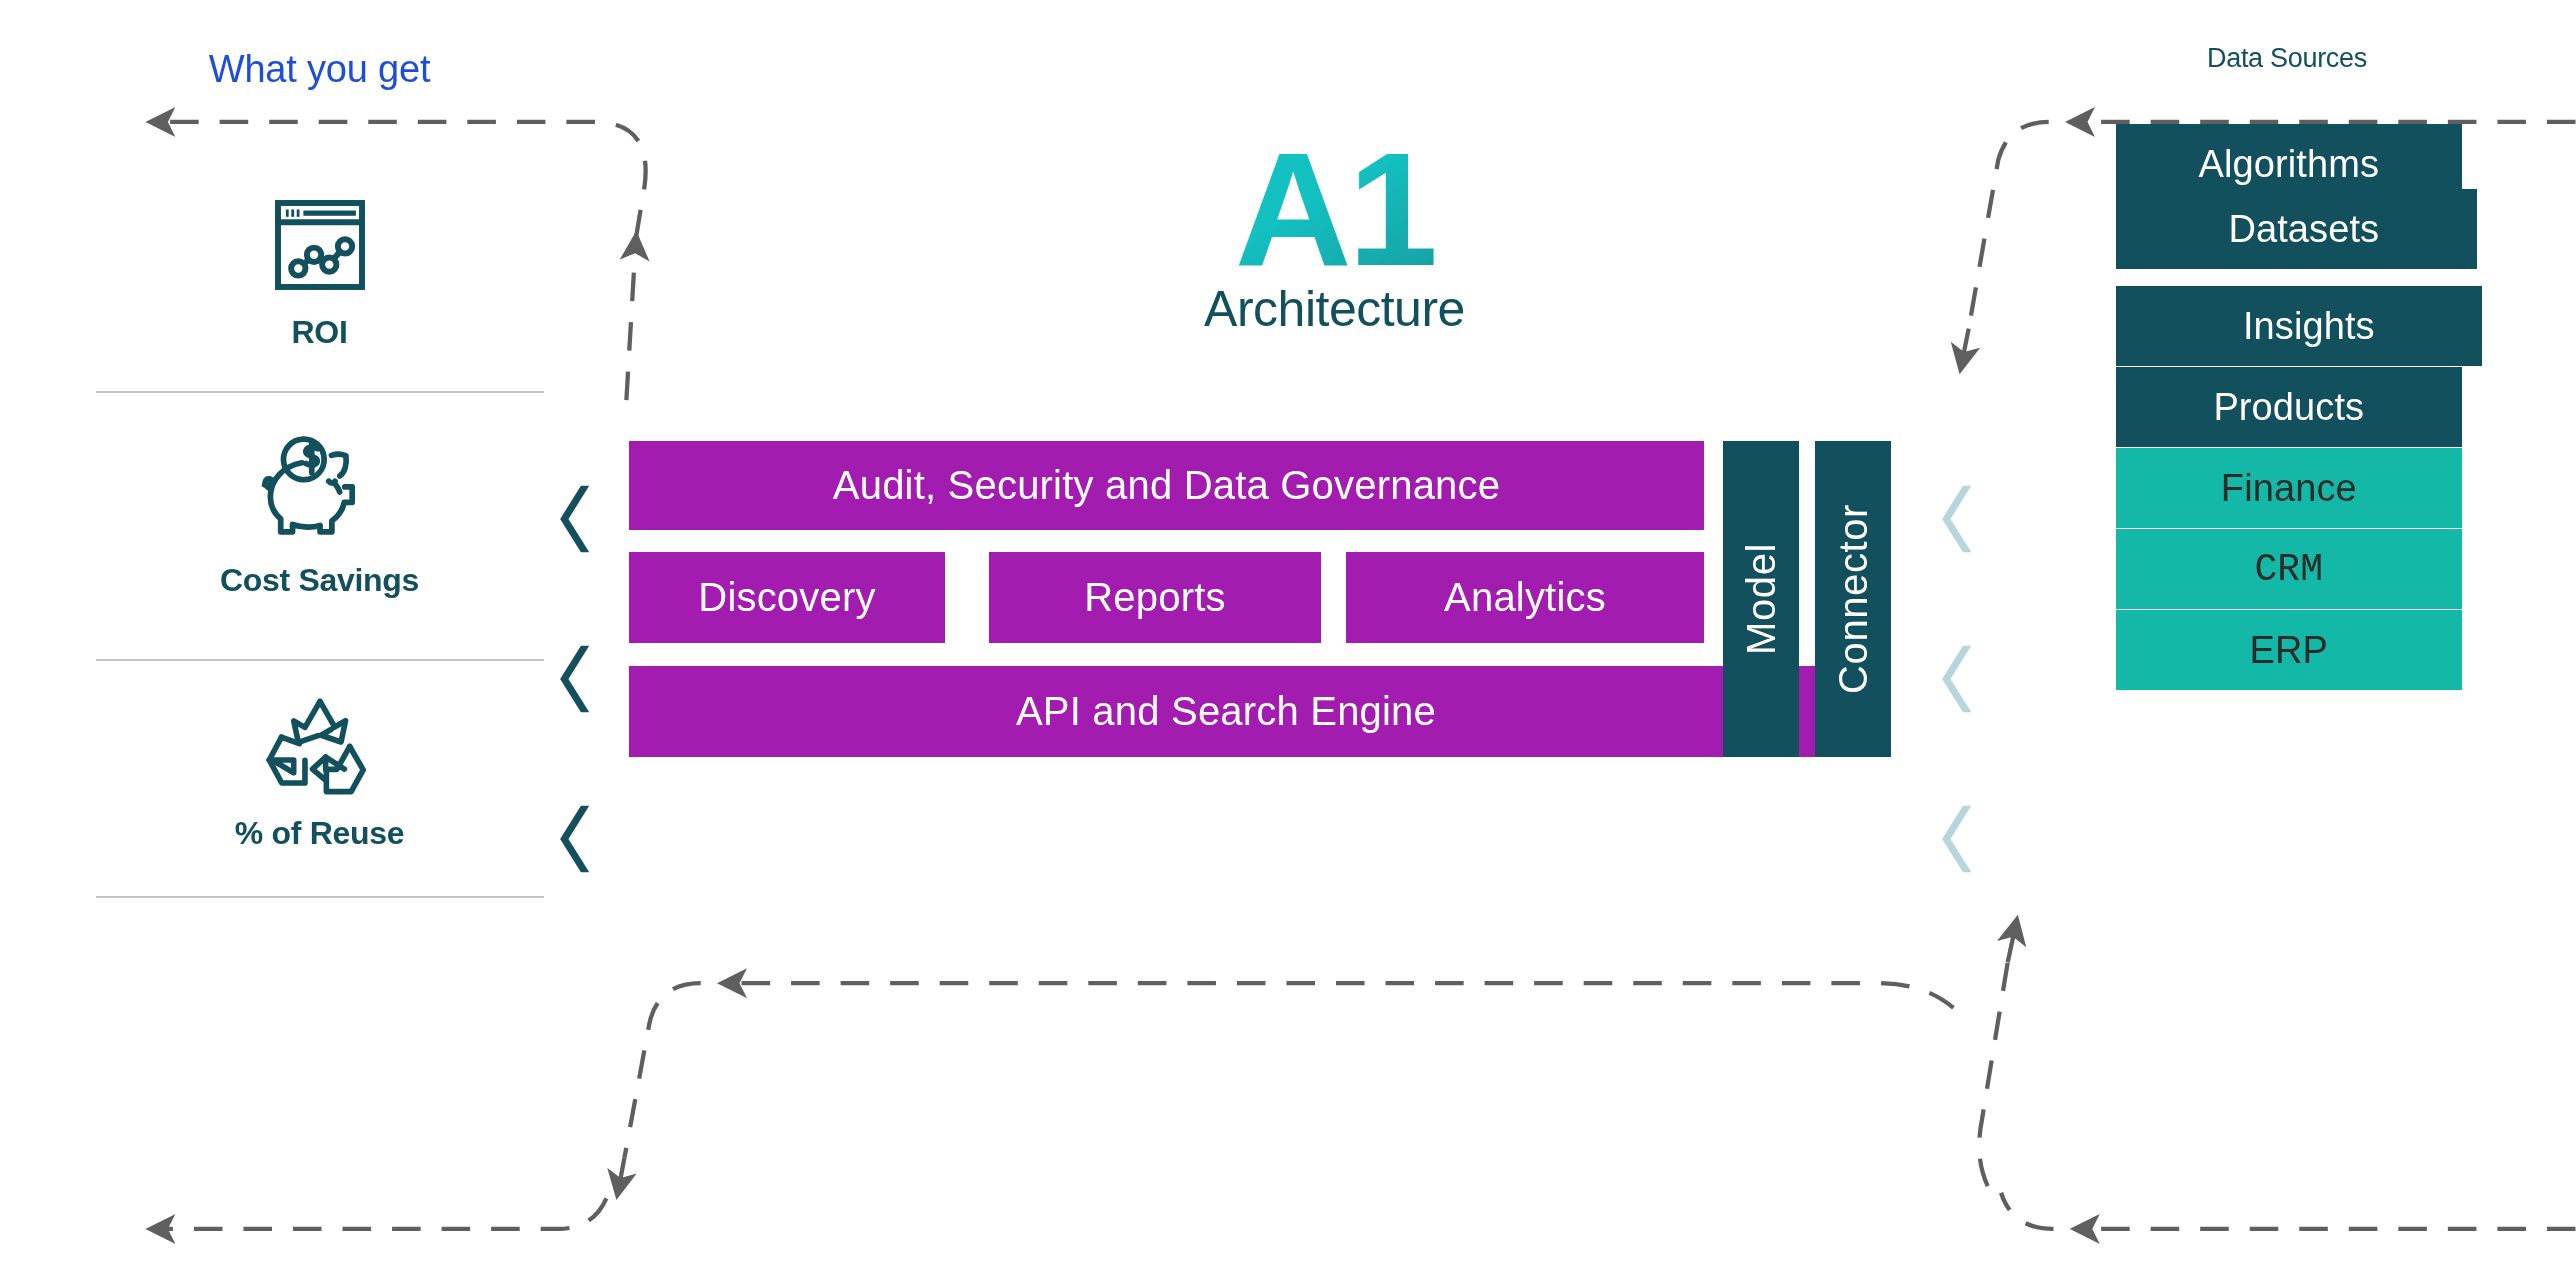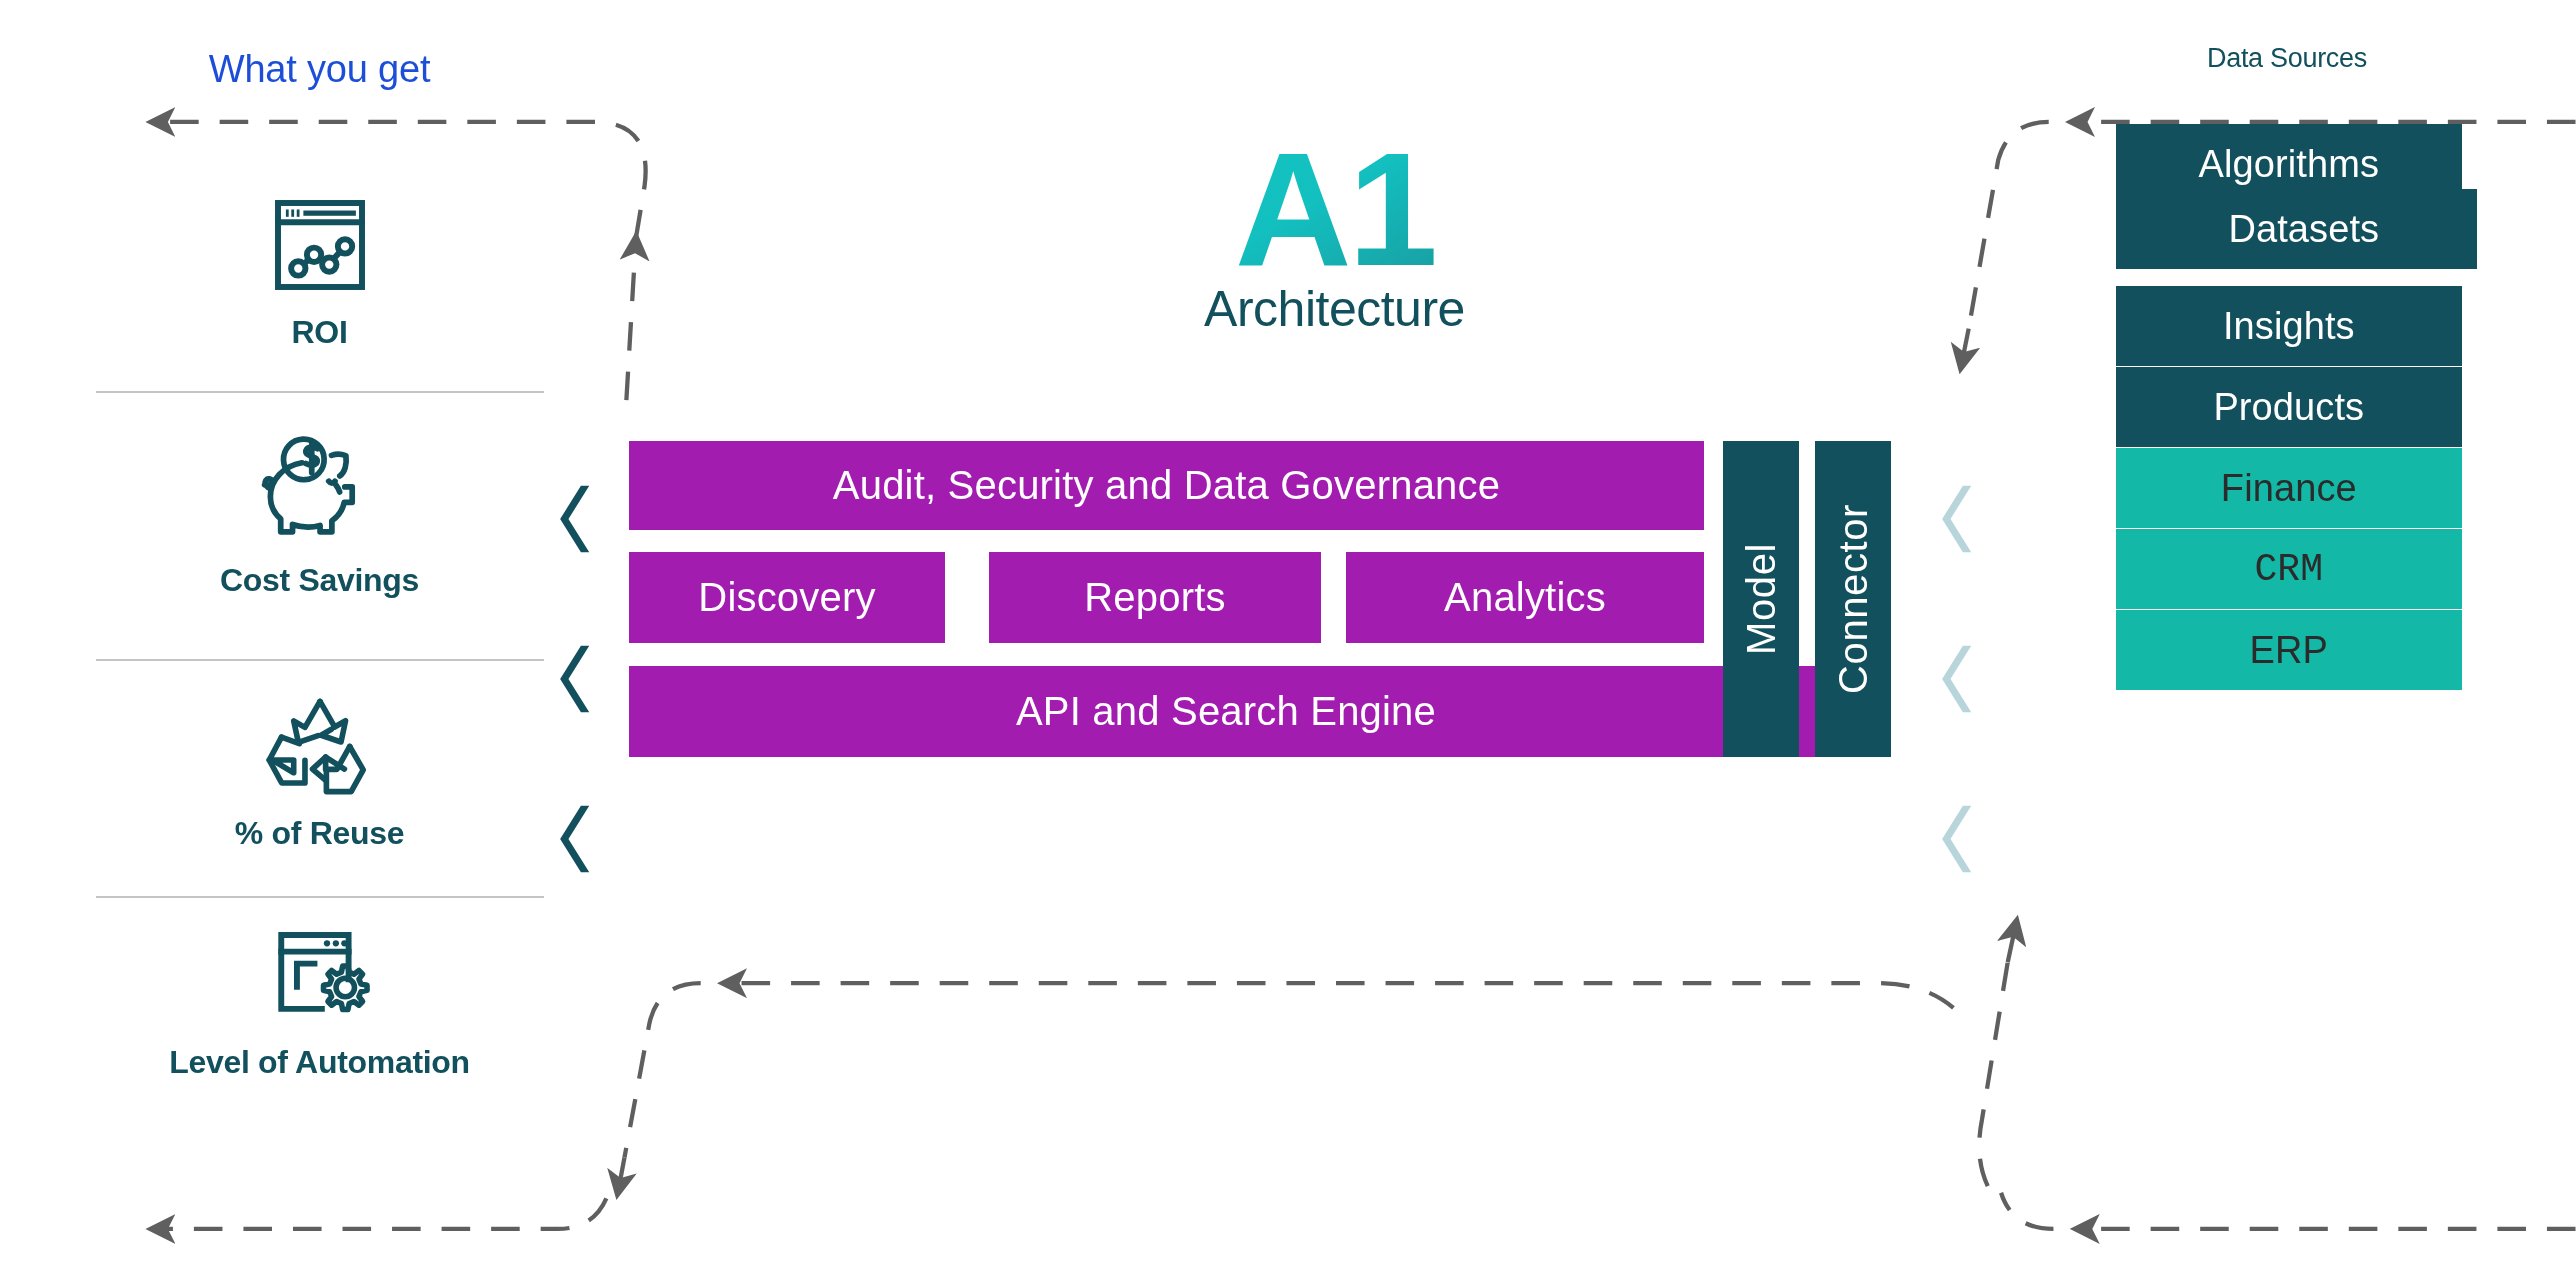--- a/index.html
+++ b/index.html
@@ -181,39 +181,20 @@
 
         <path d="M48.8 29.0 L42.0 41.2 L36.0 41.2 L36.0 34.6 L46.0 41.0"></path>
         <path d="M48.8 29.0 L56.0 41.4 L49.6 53.0 L36.4 53.0 L36.4 41.3"></path>
         <path d="M36.0 34.6 L29.0 41.0 L36.2 47.2"></path>
       </svg>
       <span class="lbl">% of Reuse</span>
     </div>
 
     <div class="hr" style="top:877px;"></div>
 
-    <div class="metric" style="top:905px;">
-      <svg class="ico" width="122" height="107" viewBox="0 0 66 58" fill="none" stroke="#11505C" stroke-width="3.2" stroke-linecap="square">
-        <polyline points="48.5,30 48.5,6 12,6 12,46 34,46"></polyline>
-        <line x1="12" y1="15" x2="48.5" y2="15"></line>
-        <circle cx="36.8" cy="10.5" r="1.7" fill="#11505C" stroke="none"></circle>
-        <circle cx="41.6" cy="10.5" r="1.7" fill="#11505C" stroke="none"></circle>
-        <circle cx="46.2" cy="10.5" r="1.7" fill="#11505C" stroke="none"></circle>
-        <polyline points="20.5,34 20.5,21.5 30,21.5"></polyline>
-
-        <g stroke-width="3.0" stroke-linejoin="round" stroke-linecap="round">
-          <path d="M45.3 22.8 l2.8 0 l0.7 3.3 l2.6 1.1 l2.7-2.0 l2.0 2.0 l-2.0 2.7 l1.1 2.6 l3.3 0.7 l0 2.8
-                   l-3.3 0.7 l-1.1 2.6 l2.0 2.7 l-2.0 2.0 l-2.7-2.0 l-2.6 1.1 l-0.7 3.3 l-2.8 0 l-0.7-3.3
-                   l-2.6-1.1 l-2.7 2.0 l-2.0-2.0 l2.0-2.7 l-1.1-2.6 l-3.3-0.7 l0-2.8 l3.3-0.7 l1.1-2.6
-                   l-2.0-2.7 l2.0-2.0 l2.7 2.0 l2.6-1.1 z"></path>
-          <circle cx="46.7" cy="34.4" r="5.0"></circle>
-        </g>
-      </svg>
-      <span class="lbl">Level of Automation</span>
-    </div>
   </div>
 
   <div id="logo-wrap">
     <span id="logo-a1">A1</span>
     <span id="logo-sub">Architecture</span>
   </div>
 
   <div id="arch">
 
     <svg class="chev" style="left:-76px;top:42px;" viewBox="0 0 30 52">
@@ -264,21 +245,21 @@
 
   <div id="right-col">
     <div id="right-title">Data Sources</div>
 
     <div class="src teal" style="top:105px;">
       <span>Algorithms</span>
     </div>
     <div class="src teal" style="top:170px;padding-left:15px;">
       <span>Datasets</span>
     </div>
-    <div class="src teal" style="top:267px;">
+    <div class="src teal" style="top:267px;padding-left:20px;">
       <span>Insights</span>
     </div>
     <div class="src teal" style="top:348px;">
       <span>Products</span>
     </div>
     <div class="src gold" style="top:429px;">
       <span>Finance</span>
     </div>
     <div class="src gold" style="top:510px;font-family:Liberation Mono, monospace;">
       <span>CRM</span>

